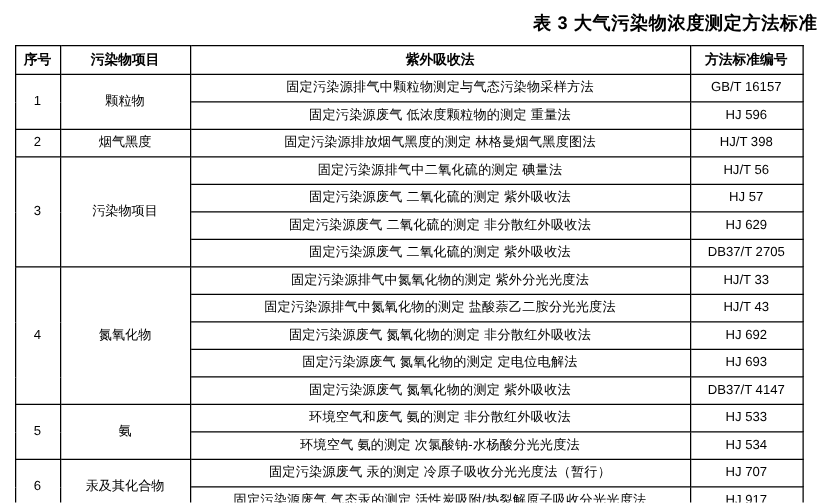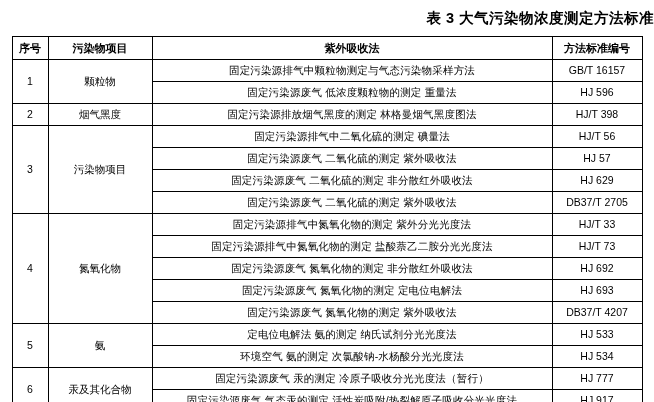--- a/index.html
+++ b/index.html
@@ -131,51 +131,51 @@
       </tr>
 
       <tr>
         <td rowspan="5">4</td>
         <td rowspan="5" class="item-cell">氮氧化物</td>
         <td class="name-cell">固定污染源排气中氮氧化物的测定  紫外分光光度法</td>
         <td class="code-cell">HJ/T 33</td>
       </tr>
       <tr>
         <td class="name-cell">固定污染源排气中氮氧化物的测定  盐酸萘乙二胺分光光度法</td>
-        <td class="code-cell">HJ/T 73</td>
+        <td class="code-cell">HJ/T 43</td>
       </tr>
       <tr>
         <td class="name-cell">固定污染源废气  氮氧化物的测定  非分散红外吸收法</td>
         <td class="code-cell">HJ 692</td>
       </tr>
       <tr>
         <td class="name-cell">固定污染源废气   氮氧化物的测定  定电位电解法</td>
         <td class="code-cell">HJ 693</td>
       </tr>
       <tr>
         <td class="name-cell">固定污染源废气  氮氧化物的测定  紫外吸收法</td>
-        <td class="code-cell">DB37/T 4207</td>
+        <td class="code-cell">DB37/T 4147</td>
       </tr>
 
       <tr>
         <td rowspan="2">5</td>
         <td rowspan="2" class="item-cell">氨</td>
-        <td class="name-cell">定电位电解法  氨的测定  纳氏试剂分光光度法</td>
+        <td class="name-cell">环境空气和废气  氨的测定  非分散红外吸收法</td>
         <td class="code-cell">HJ 533</td>
       </tr>
       <tr>
         <td class="name-cell">环境空气  氨的测定  次氯酸钠-水杨酸分光光度法</td>
         <td class="code-cell">HJ 534</td>
       </tr>
 
       <tr>
         <td rowspan="2">6</td>
         <td rowspan="2" class="item-cell">汞及其化合物</td>
         <td class="name-cell">固定污染源废气   汞的测定  冷原子吸收分光光度法（暂行）</td>
-        <td class="code-cell">HJ 777</td>
+        <td class="code-cell">HJ 707</td>
       </tr>
       <tr>
         <td class="name-cell">固定污染源废气  气态汞的测定  活性炭吸附/热裂解原子吸收分光光度法</td>
         <td class="code-cell">HJ 917</td>
       </tr>
     </tbody>
   </table>
 </div>
 
 </body></html>

